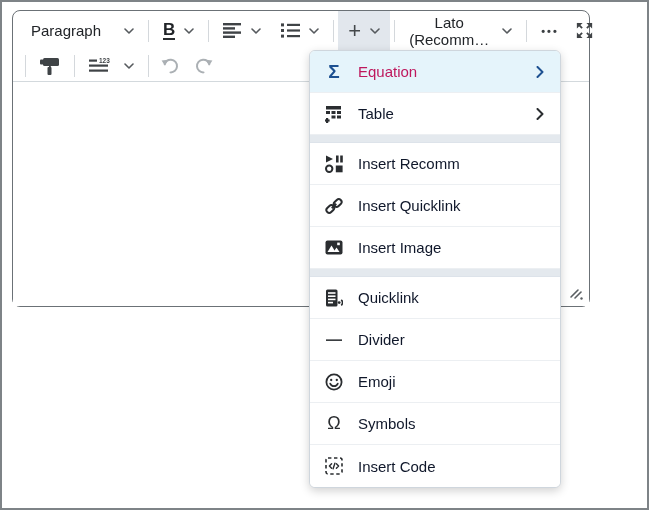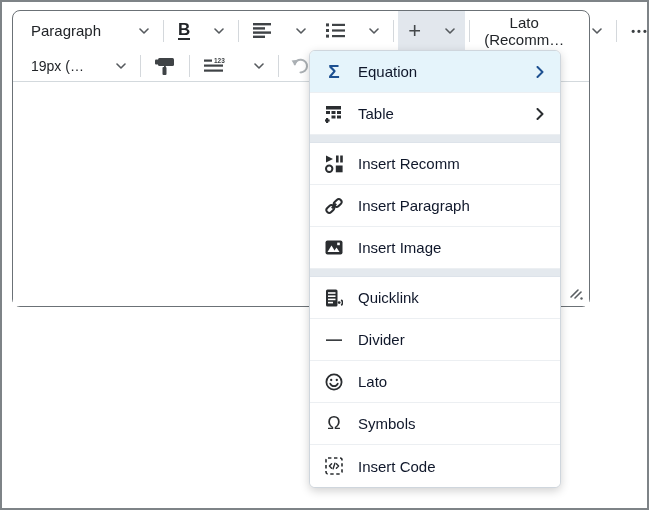--- a/index.html
+++ b/index.html
@@ -7,21 +7,21 @@
   .screen { position:relative; width:649px; height:510px; background:#fff;
             border:2px solid #7e8387; overflow:hidden; }
 
   
   .editor { position:absolute; left:10px; top:8px; width:578px; height:297px;
             border:1px solid #6b7176; border-radius:8px; background:#fff; }
   .toolbar { border-bottom:1px solid #d3d9dd; }
   .trow { display:flex; align-items:center; padding:0 8px; }
   .row1 { height:39px; }
   .row2 { height:31px; }
-  .tbtn { display:flex; align-items:center; gap:24px; height:100%; padding:0 10px;
+  .tbtn { display:flex; align-items:center; gap:9px; height:100%; padding:0 10px;
           background:transparent; border:none; cursor:pointer; color:#212428;
           font-family:"Liberation Sans", sans-serif; font-size:15px; }
   .tbtn.active { background:#e2e7ed; }
   .tsep { width:1px; height:22px; background:#d4d8dc; margin:0 4px; flex:0 0 1px; }
   .chev { color:#565a5e; flex:0 0 auto; }
   .bold-b { font-weight:bold; font-size:17px; border-bottom:2px solid #2a2d30; line-height:1.05; }
   .plus-glyph { font-size:22px; font-weight:400; color:#44484b; line-height:1; }
   .dots { font-size:11px; letter-spacing:2px; color:#3a3e41; font-weight:bold; }
   .ticon { color:#3f4346; display:flex; align-items:center; }
   .ticon.disabled { color:#abb0b4; }
@@ -39,21 +39,21 @@
         border-bottom:1px solid #eceff2; cursor:pointer; background:#fff;
         position:relative; }
   .mi:last-child { border-bottom:none; }
   .mi.active { background:#e5f4fb; }
   .mic { width:20px; display:flex; justify-content:center; align-items:center;
          color:#2a2d30; flex:0 0 20px; }
   .mic.sigma { color:#1d5091; font-weight:bold; font-size:19px; }
   .mic.omega { font-size:18px; color:#2a2d30; }
   .mic.dash  { font-size:16px; font-weight:bold; color:#3a3e41; }
   .mlabel { margin-left:14px; font-size:15px; color:#0f172a; }
-  .mi.active .mlabel { color:#0f172a; }
+  .mi.active .mlabel { color:#be185d; }
   .subchev { position:absolute; right:16px; color:#2a2d30; }
   .mi.active .subchev { color:#1d5091; }
   .msep { height:8px; background:#e4e9ee; border-bottom:1px solid #dde3ea; }
 </style>
 </head>
 <body>
 
 <div class="screen">
 
   <div class="editor">
@@ -145,26 +145,20 @@
                   <polygon points="2,12 2,18 8,18"></polygon>
                 <polygon points="18,12 18,18 12,18"></polygon>
                   <polygon points="2,2 8,2 2,8"></polygon>
               </g>
             </svg>
           </span>
         </button>
       </div>
 
       <div class="trow row2">
-        <button class="tbtn" style="font-size:14px;">
-          <span style="margin-right:8px;">19px (…</span>
-          <svg class="chev" width="10" height="6" viewBox="0 0 10 6">
-              <path d="M1 1l4 4 4-4" fill="none" stroke="currentColor" stroke-width="1.6" stroke-linecap="round" stroke-linejoin="round"></path>
-            </svg>
-        </button>
         <span class="tsep"></span>
 
         <button class="tbtn">
           <span class="ticon">
             <svg width="20" height="18" viewBox="0 0 20 18">
                 <g fill="currentColor">
                   <rect x="3" y="1" width="16" height="8" rx="1.5"></rect>
                   <rect x="0" y="2.5" width="3.5" height="5" rx="1"></rect>
                   <rect x="7.5" y="10" width="4" height="8" rx="1"></rect>
                   <rect x="9" y="8" width="1.8" height="3"></rect>
@@ -272,21 +266,21 @@
     <div class="mi">
       <span class="mic">
         <svg width="18" height="18" viewBox="0 0 18 18">
             <g fill="none" stroke="#2a2d30" stroke-width="2">
               <rect x="1" y="9.2" width="8.6" height="5.6" rx="2.8" transform="rotate(-45 5.3 12)"></rect>
               <rect x="8.4" y="3.2" width="8.6" height="5.6" rx="2.8" transform="rotate(-45 12.7 6)"></rect>
               <path d="M6.8 11.2 L11.2 6.8"></path>
             </g>
           </svg>
       </span>
-      <span class="mlabel">Insert Paragraph</span>
+      <span class="mlabel">Insert Quicklink</span>
     </div>
 
     <div class="mi">
       <span class="mic">
         <svg width="18" height="15" viewBox="0 0 18 15">
             <rect x="0.5" y="0.5" width="17" height="14" rx="2" fill="#2a2d30"></rect>
             <polygon points="2.5,12 6.5,5.5 10.5,12" fill="#fff"></polygon>
             <polygon points="8.5,12 11.5,7.5 14.5,12" fill="#fff"></polygon>
             <rect x="12.2" y="2.6" width="2.6" height="2.6" fill="#fff"></rect>
           </svg>
@@ -320,21 +314,21 @@
 
     <div class="mi">
       <span class="mic">
         <svg width="18" height="18" viewBox="0 0 18 18">
             <circle cx="9" cy="9" r="7.6" fill="none" stroke="#2a2d30" stroke-width="1.8"></circle>
             <circle cx="6.2" cy="7" r="1.15" fill="#2a2d30"></circle>
             <circle cx="11.8" cy="7" r="1.15" fill="#2a2d30"></circle>
             <path d="M5.2 10.6 a4.1 4.1 0 0 0 7.6 0" fill="none" stroke="#2a2d30" stroke-width="1.7" stroke-linecap="round"></path>
           </svg>
       </span>
-      <span class="mlabel">Lato</span>
+      <span class="mlabel">Emoji</span>
     </div>
 
     <div class="mi">
       <span class="mic omega">Ω</span>
       <span class="mlabel">Symbols</span>
     </div>
 
     <div class="mi">
       <span class="mic">
         <svg width="18" height="18" viewBox="0 0 18 18">

